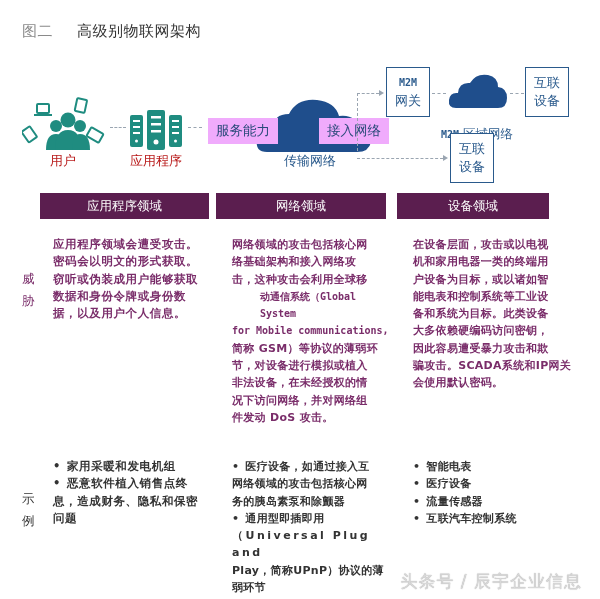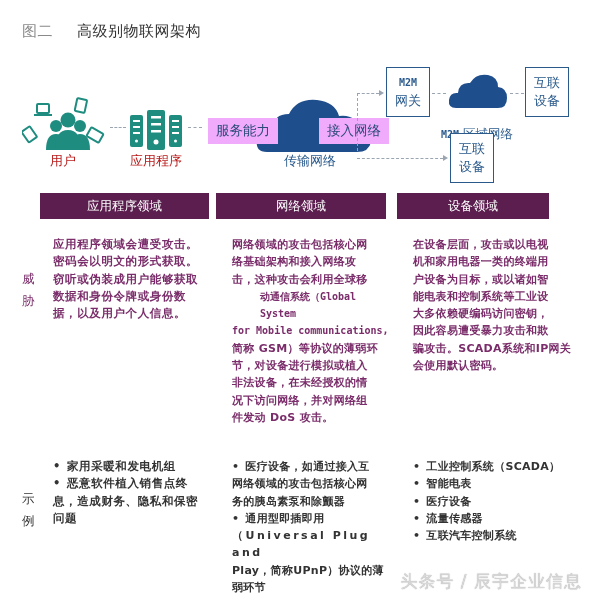--- a/index.html
+++ b/index.html
@@ -164,20 +164,21 @@
   <div>非法设备，在未经授权的情</div>
   <div>况下访问网络，并对网络组</div>
   <div>件发动 DoS 攻击。</div>
 </div>
 
 <div class="abs threat" style="left:413px; top:236px; width:170px; font-size:11px; letter-spacing:0.3px;">
   <div>在设备层面，攻击或以电视</div>
   <div>机和家用电器一类的终端用</div>
   <div>户设备为目标，或以诸如智</div>
   <div>能电表和控制系统等工业设</div>
+  <div>备和系统为目标。此类设备</div>
   <div>大多依赖硬编码访问密钥，</div>
   <div>因此容易遭受暴力攻击和欺</div>
   <div>骗攻击。SCADA系统和IP网关</div>
   <div>会使用默认密码。</div>
 </div>
 
 <div class="abs row-label black" style="left:22px; top:488px;">
   <div>示</div>
   <div>例</div>
 </div>
@@ -199,20 +200,19 @@
   </div>
   <div>
     <div><span class="bullet">•</span><span>通用型即插即用</span></div>
     <div style="letter-spacing:2.5px;">（Universal Plug and</div>
     <div>Play，简称UPnP）协议的薄</div>
     <div>弱环节</div>
   </div>
 </div>
 
 <div class="abs example" style="left:413px; top:458px; width:170px; font-size:11px; letter-spacing:0.3px;">
-  <div><span class="bullet">•</span><span>工业控制系统（SCADA）</span></div>
   <div><span class="bullet">•</span><span>智能电表</span></div>
   <div><span class="bullet">•</span><span>医疗设备</span></div>
   <div><span class="bullet">•</span><span>流量传感器</span></div>
   <div><span class="bullet">•</span><span>互联汽车控制系统</span></div>
 </div>
 
 <div class="abs watermark">头条号 / 辰宇企业信息</div>
 
 </body></html>

